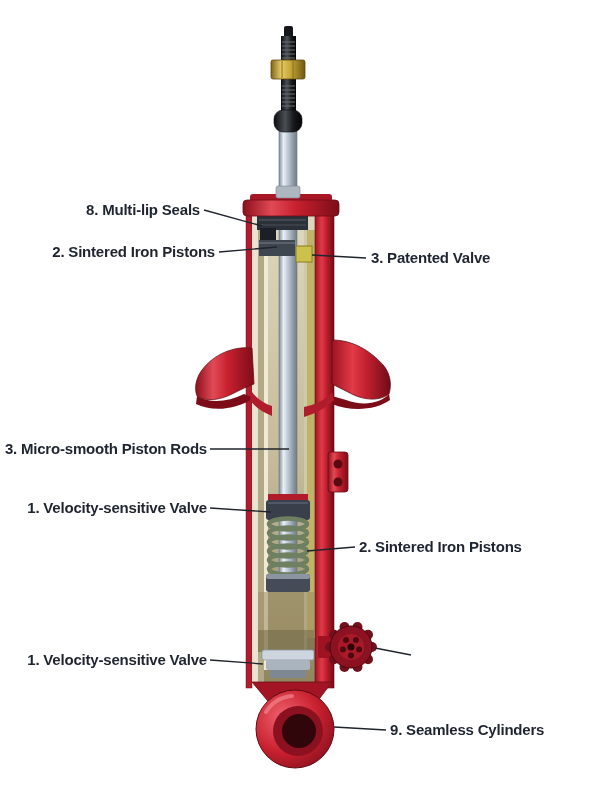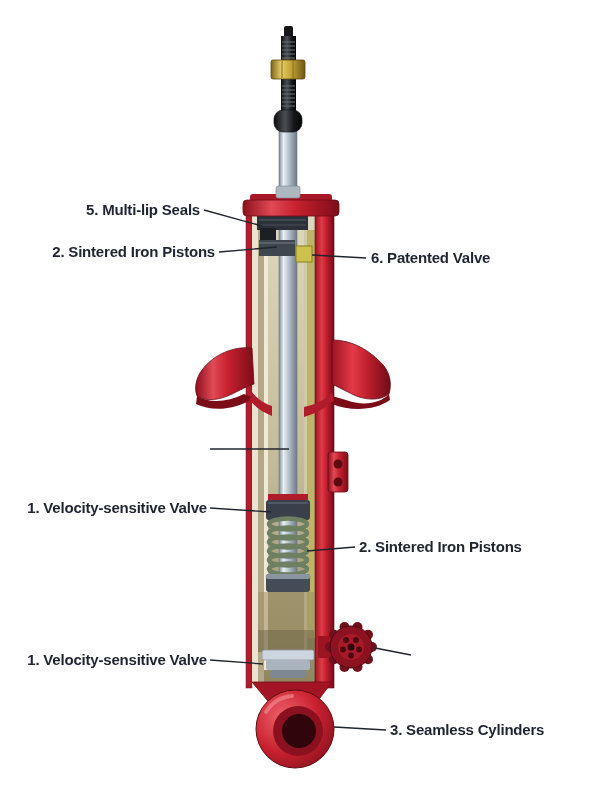--- a/index.html
+++ b/index.html
@@ -212,29 +212,30 @@
       <line x1="366" y1="258" x2="312" y2="255"></line>
       <line x1="210" y1="449" x2="289" y2="449"></line>
       <line x1="210" y1="508" x2="271" y2="512"></line>
       <line x1="355" y1="547" x2="307" y2="551"></line>
       <line x1="210" y1="660" x2="263" y2="664"></line>
       <line x1="411" y1="655" x2="375" y2="648"></line>
       <line x1="386" y1="730" x2="334" y2="727"></line>
     </g>
   </svg>
 
-  <div class="label right-align" style="top:202px; right:400px;">5. Multi-lip Seals</div>
+  <div class="label right-align" style="top:202px; right:400px;">8. Multi-lip Seals</div>
 
   <div class="label right-align" style="top:244px; right:385px;">2. Sintered Iron Pistons</div>
 
-  <div class="label" style="top:250px; left:371px;">6. Patented Valve</div>
-
+  <div class="label" style="top:250px; left:371px;">3. Patented Valve</div>
+
+  <div class="label right-align" style="top:441px; right:393px;">3. Micro-smooth Piston Rods</div>
 
   <div class="label right-align" style="top:500px; right:393px;">1. Velocity-sensitive Valve</div>
 
   <div class="label" style="top:539px; left:359px;">2. Sintered Iron Pistons</div>
 
   <div class="label right-align" style="top:652px; right:393px;">1. Velocity-sensitive Valve</div>
 
 
-  <div class="label" style="top:722px; left:390px;">3. Seamless Cylinders</div>
+  <div class="label" style="top:722px; left:390px;">9. Seamless Cylinders</div>
 
 </div>
 
 </body></html>

